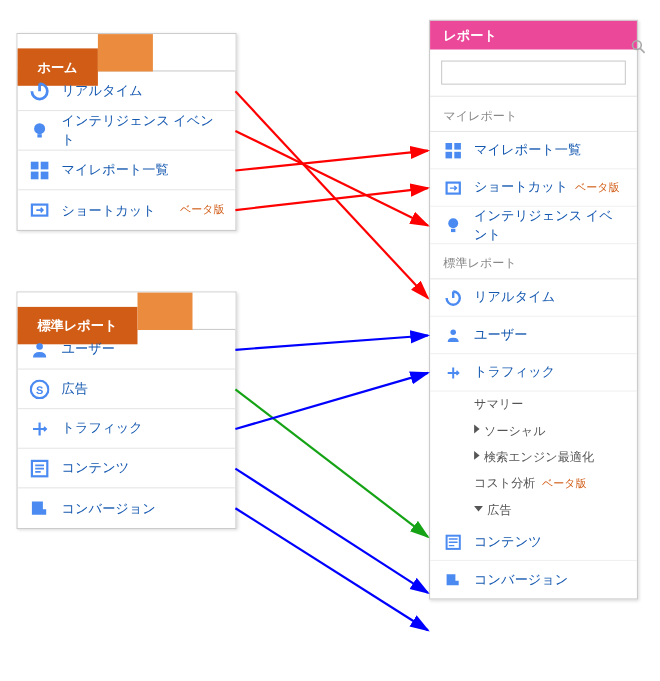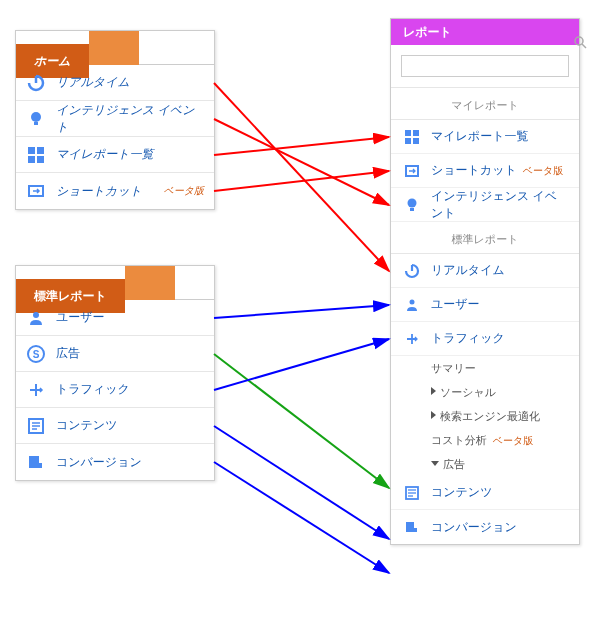--- a/index.html
+++ b/index.html
@@ -63,21 +63,21 @@
   .badge-beta {
     color: #d15c16;
     font-size: 10px;
     margin-left: 6px;
   }
 
   
   .right-panel { width: 190px; }
   .right-header {
     height: 26px;
-    background: #d946ef;
+    background: #ec4899;
     color: #fff;
     font-weight: bold;
     padding: 0 12px;
     line-height: 26px;
   }
   .search-wrap {
     padding: 10px;
     border-bottom: 1px solid #e6e6e6;
   }
   .search-wrap input {
@@ -93,21 +93,20 @@
     margin-left: 4px;
     margin-top: -20px;
     color: #999;
     pointer-events: none;
   }
   .section-head {
     padding: 10px 12px 6px;
     color: #888;
     font-size: 11px;
     border-bottom: 1px solid #e6e6e6;
-    text-align: center;
   }
   .r-item {
     display: flex;
     align-items: center;
     height: 34px;
     padding: 0 12px;
     border-bottom: 1px solid #f0f0f0;
     cursor: pointer;
     color: #1558b0;
   }
@@ -157,21 +156,21 @@
   svg.arrows {
     position: absolute;
     left: 0; top: 0;
     width: 600px; height: 619px;
     pointer-events: none;
   }
 </style>
 </head>
 <body>
 
-<div class="panel" style="left:15px; top:30px; width:200px;font-style:italic;">
+<div class="panel" style="left:15px; top:30px; width:200px;">
   <div class="panel-header">
     <span class="panel-header-tab">ホーム</span><span class="panel-header-tab alt"></span>
   </div>
   <div id="l-home-0" class="nav-item">
     <span class="icon">
         <svg width="18" height="18">
           <path d="M9 2 A7 7 0 1 1 2 9" stroke="#4a8af1" stroke-width="2.5" fill="none"></path>
           <path d="M9 9 L9 2" stroke="#4a8af1" stroke-width="2.5"></path>
         </svg>
       </span>

